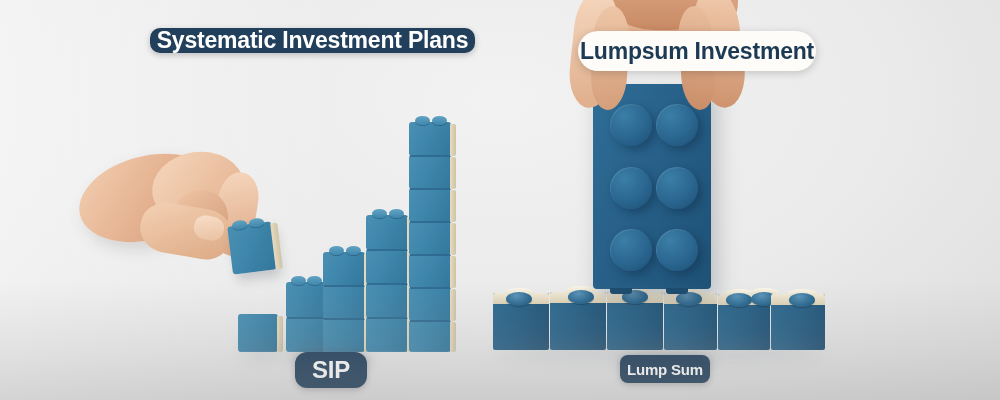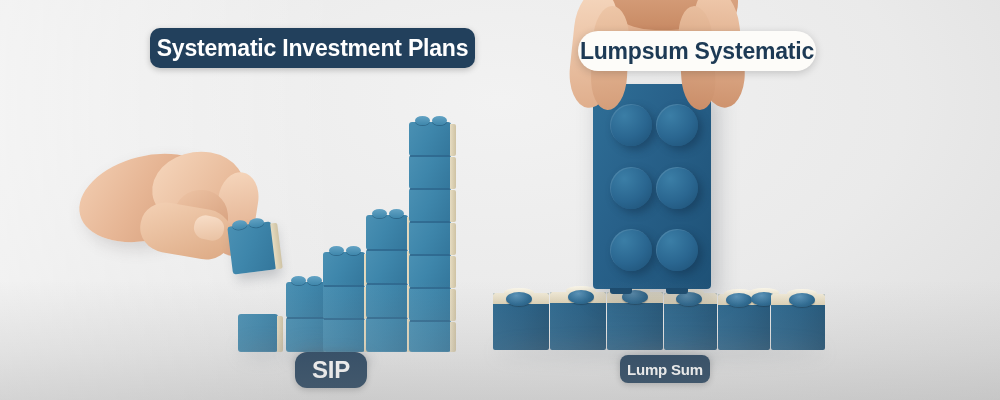--- a/index.html
+++ b/index.html
@@ -48,21 +48,21 @@
     color: #ffffff;
     box-shadow: 0 2px 6px rgba(0,0,0,0.22);
   }
   .badge-light {
     background: #fdfcf9;
     color: #1d3a55;
     box-shadow: 0 2px 8px rgba(0,0,0,0.18);
   }
   #badge-sip-title {
     left: 150px; top: 28px;
-    width: 325px; height: 40px;
+    width: 325px; height: 25px;
     border-radius: 10px;
     font-size: 23px;
     font-weight: bold;
   }
   #badge-lumpsum-title {
     left: 578px; top: 31px;
     width: 238px; height: 40px;
     border-radius: 20px;
     font-size: 23px;
     font-weight: bold;
@@ -361,19 +361,19 @@
 
       <div class="skin" style="left:24px; top:24px; width:44px; height:118px; border-radius:24px/42px; transform:rotate(6deg); background:linear-gradient(170deg,#f6d8bf,#dfad8b);"></div>
       <div class="skin" style="left:44px; top:40px; width:36px; height:104px; border-radius:20px/38px; transform:rotate(3deg); background:linear-gradient(170deg,#eec7a8,#d49d79);"></div>
 
       <div class="skin" style="left:148px; top:22px; width:46px; height:120px; border-radius:24px/42px; transform:rotate(-7deg); background:linear-gradient(190deg,#f2cdb0,#cd916c);"></div>
       <div class="skin" style="left:132px; top:40px; width:34px; height:104px; border-radius:20px/38px; transform:rotate(-4deg); background:linear-gradient(190deg,#e9bf9f,#c98c67);"></div>
     </div>
 
     <div class="floor-blob" style="left:618px; top:352px; width:96px; height:18px;"></div>
 
-    <div class="badge badge-light" id="badge-lumpsum-title">Lumpsum Systematic</div>
+    <div class="badge badge-light" id="badge-lumpsum-title">Lumpsum Investment</div>
 
     <div class="badge badge-dark" id="badge-lumpsum-caption">Lump Sum</div>
   </div>
 
   <div class="floor-shade"></div>
 </div>
 
 </body></html>

